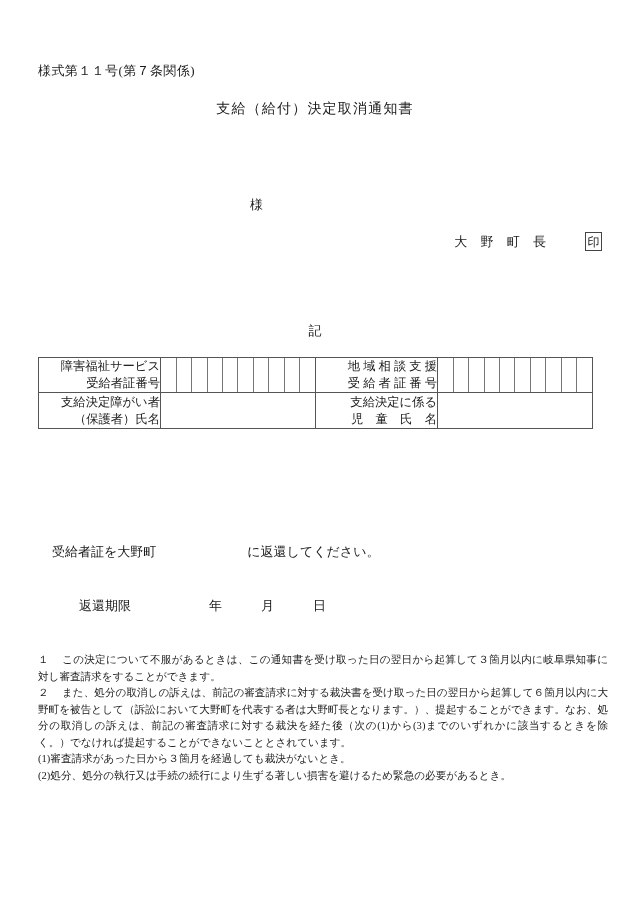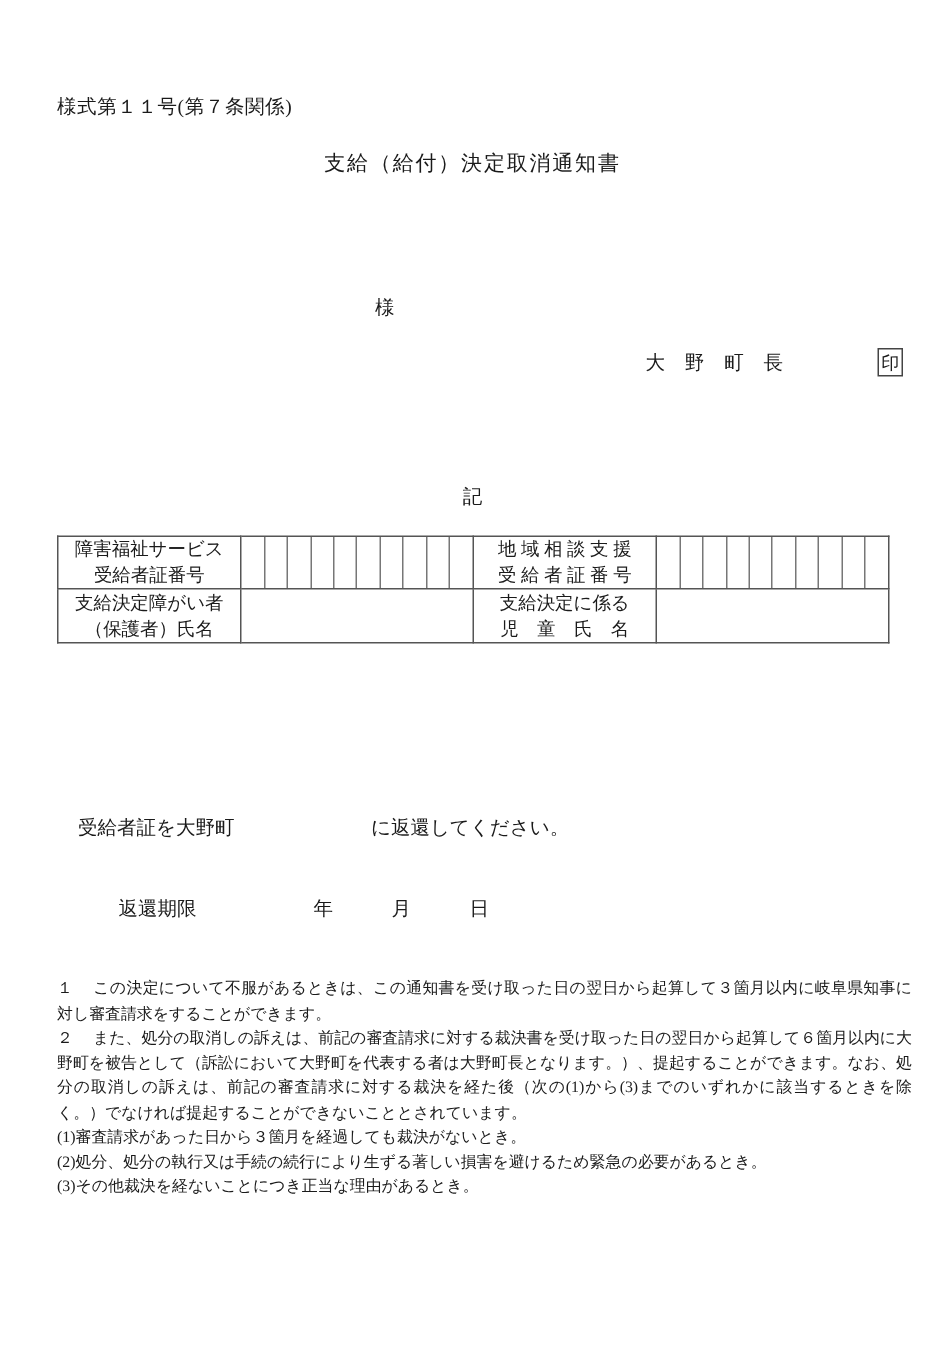--- a/index.html
+++ b/index.html
@@ -67,21 +67,20 @@
 
   
   .issuer {
     position: absolute;
     right: 28px;
     top: 232px;
     font-size: 13px;
     display: flex;
     align-items: center;
     white-space: pre;
-    gap: 24px;
   }
   .issuer-name {
     letter-spacing: 5px;
   }
   .seal-box {
     display: inline-block;
     width: 17px;
     height: 19px;
     border: 1px solid #444;
     text-align: center;
@@ -126,21 +125,21 @@
     border: 1px solid #555;
     font-size: 12.3px;
     padding: 0;
     vertical-align: middle;
   }
   .lbl {
     text-align: center;
     line-height: 17px;
     padding: 3px 2px;
   }
-  .lbl .l2 { display: block; }
+  .lbl .l2 { display: block; text-align: right; }
   .num-strip {
     padding: 0 !important;
     border: 1px solid #555;
   }
   .num-strip table {
     width: 100%;
     border-collapse: collapse;
     table-layout: fixed;
   }
   .num-strip td {
@@ -297,16 +296,15 @@
 
   <div class="notes">
     <div class="note-item">
       <span class="note-num">１</span><span>この決定について不服があるときは、この通知書を受け取った日の翌日から起算して３箇月以内に岐阜県知事に対し審査請求をすることができます。</span>
     </div>
     <div class="note-item">
       <span class="note-num">２</span><span>また、処分の取消しの訴えは、前記の審査請求に対する裁決書を受け取った日の翌日から起算して６箇月以内に大野町を被告として（訴訟において大野町を代表する者は大野町長となります。）、提起することができます。なお、処分の取消しの訴えは、前記の審査請求に対する裁決を経た後（次の(1)から(3)までのいずれかに該当するときを除く。）でなければ提起することができないこととされています。</span>
     </div>
     <div class="sub-item">(1)審査請求があった日から３箇月を経過しても裁決がないとき。</div>
     <div class="sub-item">(2)処分、処分の執行又は手続の続行により生ずる著しい損害を避けるため緊急の必要があるとき。</div>
-    <div class="sub-item">(3)その他裁決を経ないことにつき正当な理由があるとき。</div>
   </div>
 
 </div>
 
 </body></html>

